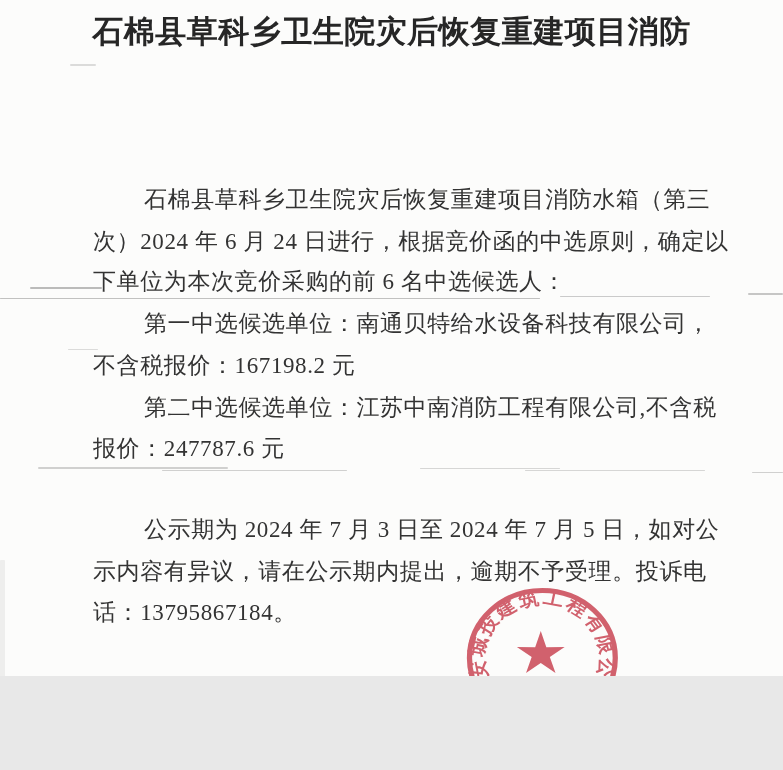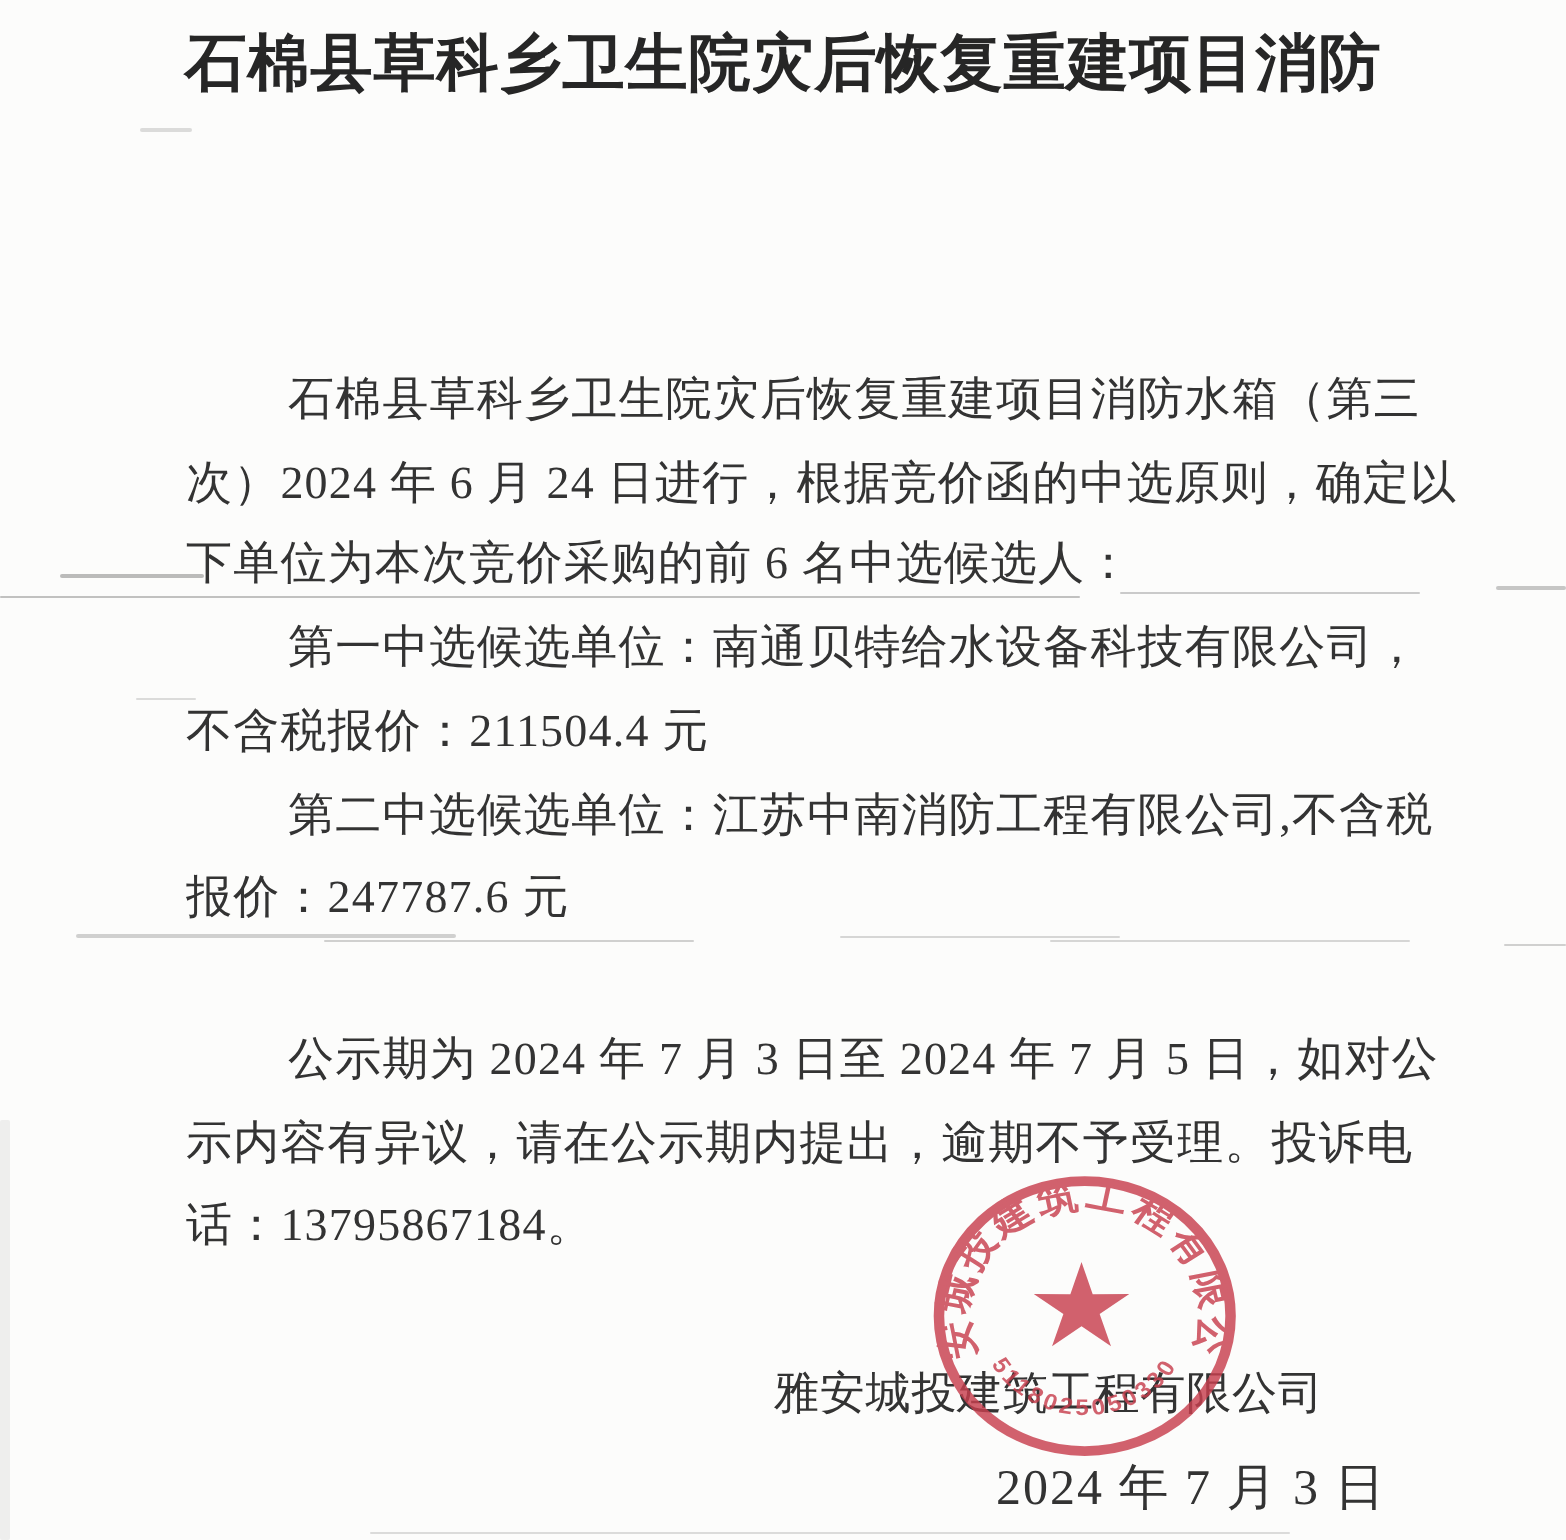--- a/index.html
+++ b/index.html
@@ -1,18 +1,18 @@
 <!DOCTYPE html>
 <html><head>
 <meta charset="utf-8">
 <style>
   html,body{margin:0;padding:0;background:#e8e8e8;}
   .page{
     position:relative;
-    width:783px;height:770px;
+    width:783px;height:676px;
     background:#fcfcfb;
     overflow:hidden;
     font-family:"Liberation Serif", serif;
     color:#343434;
   }
   
   .title-line{
     position:absolute;left:0;width:783px;
     text-align:center;
     font-family:"Liberation Sans", sans-serif;
@@ -80,21 +80,21 @@
 
 <div class="page">
 
   <div class="title-line title-1">石棉县草科乡卫生院灾后恢复重建项目消防</div>
 
 
   <div class="bl l0">石棉县草科乡卫生院灾后恢复重建项目消防水箱（第三</div>
   <div class="bl l1">次）2024 年 6 月 24 日进行，根据竞价函的中选原则，确定以</div>
   <div class="bl l2">下单位为本次竞价采购的前 6 名中选候选人：</div>
   <div class="bl l3">第一中选候选单位：南通贝特给水设备科技有限公司，</div>
-  <div class="bl l4">不含税报价：211504.4 元</div>
+  <div class="bl l4">不含税报价：167198.2 元</div>
   <div class="bl l5">第二中选候选单位：江苏中南消防工程有限公司,不含税</div>
   <div class="bl l6">报价：247787.6 元</div>
   <div class="bl l7">公示期为 2024 年 7 月 3 日至 2024 年 7 月 5 日，如对公</div>
   <div class="bl l8">示内容有异议，请在公示期内提出，逾期不予受理。投诉电</div>
   <div class="bl l9">话：13795867184。</div>
 
   <div class="bl signature">雅安城投建筑工程有限公司</div>
   <div class="bl dateline">2024 年 7 月 3 日</div>
 
   <svg class="seal" viewBox="0 0 200 200" preserveAspectRatio="none">

